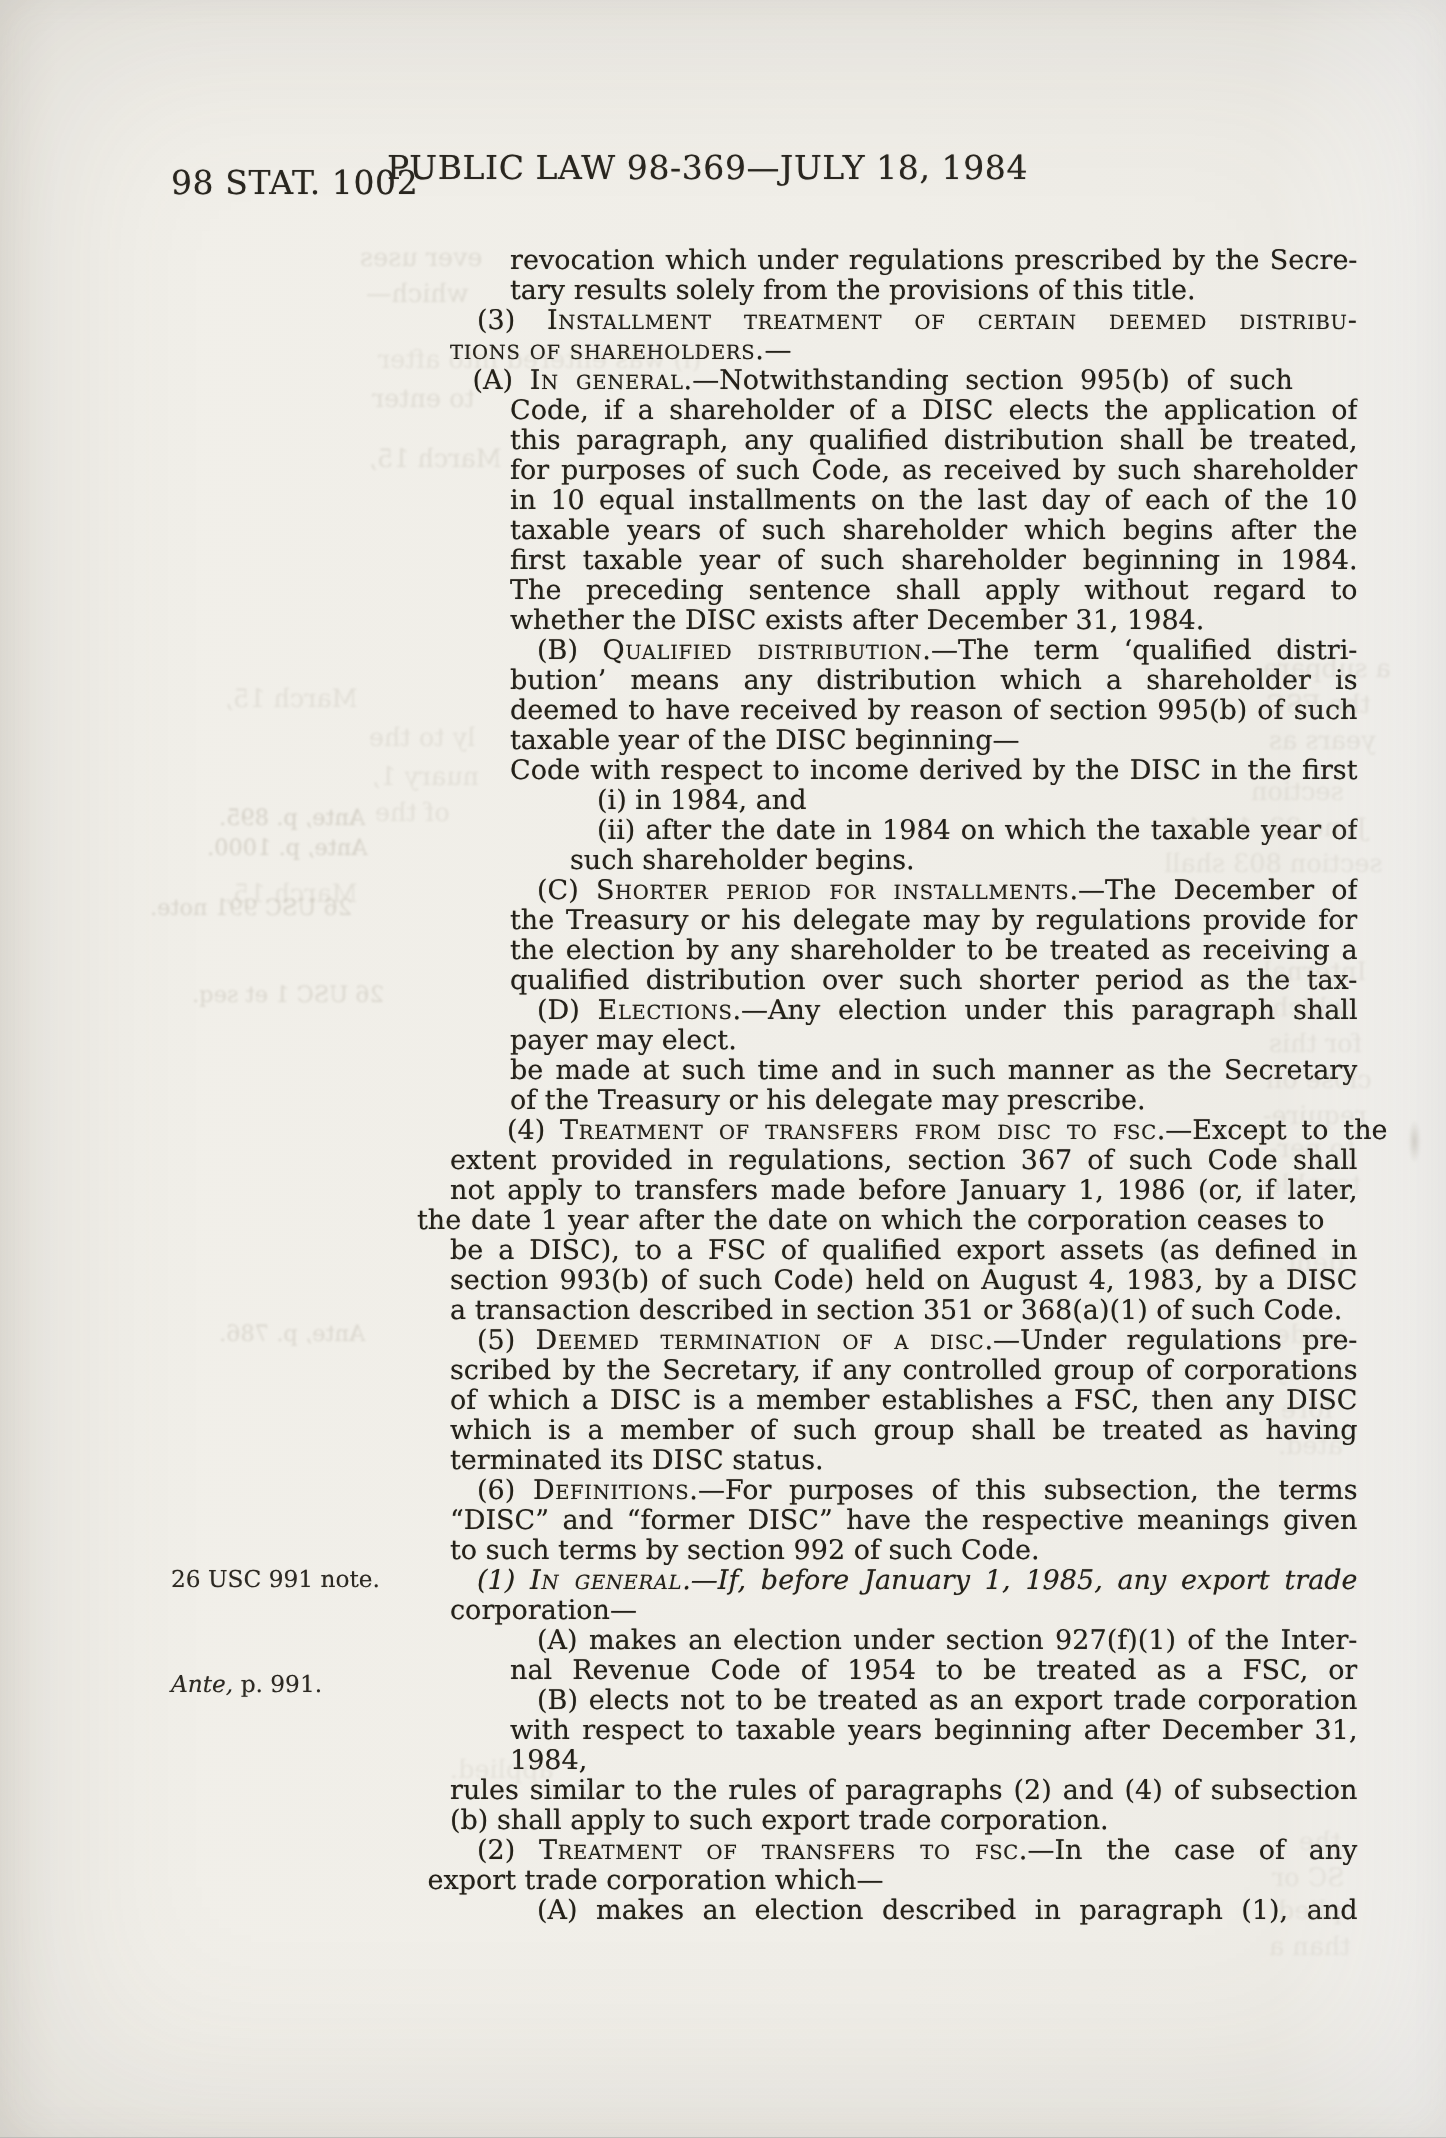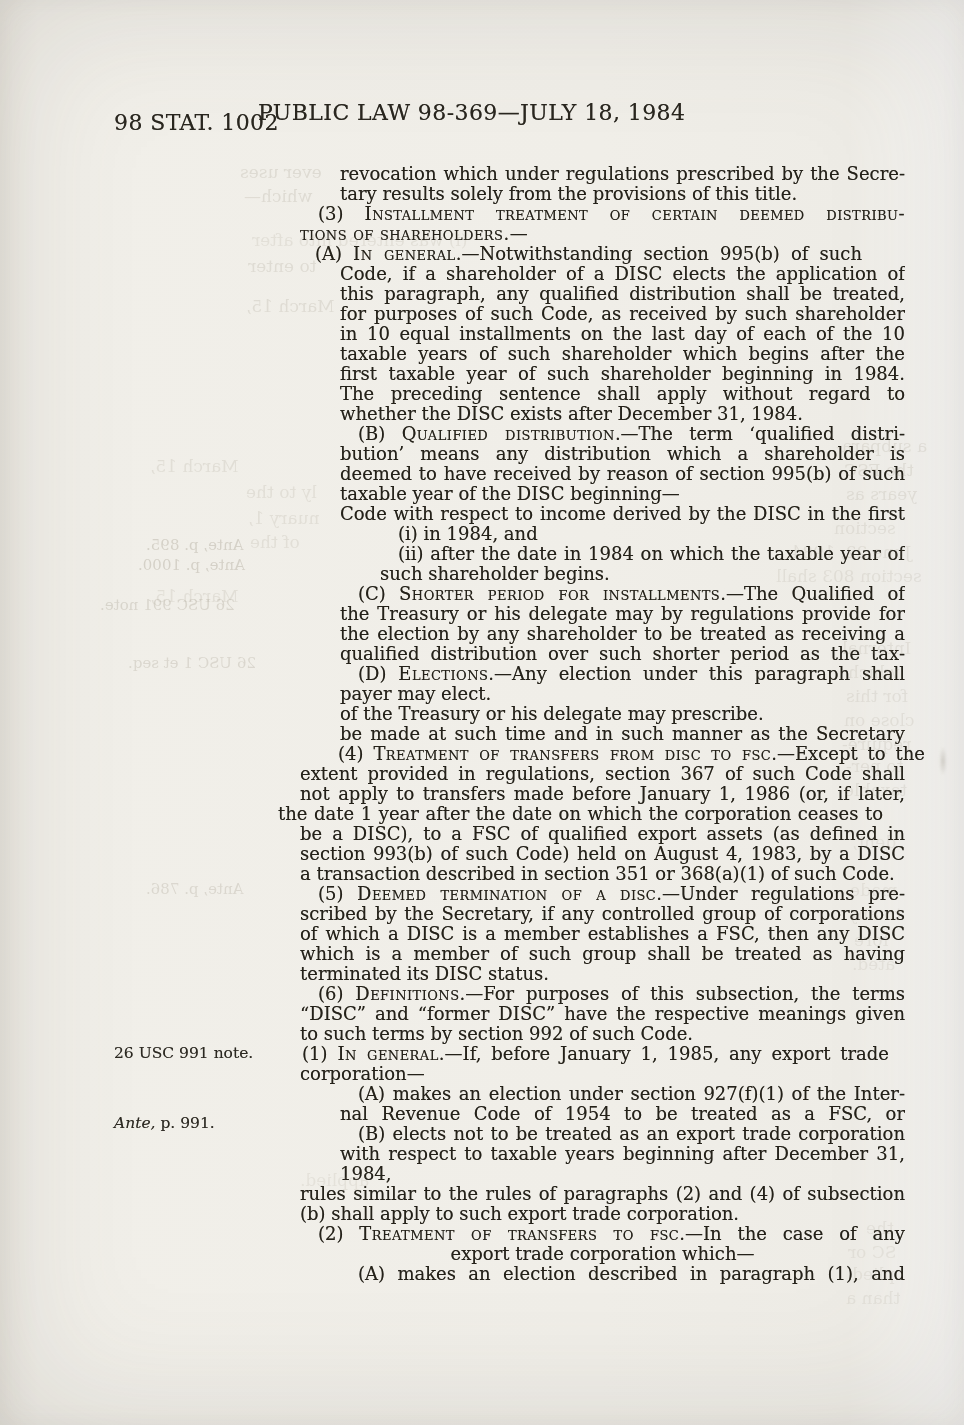--- a/index.html
+++ b/index.html
@@ -55,54 +55,54 @@
       <div class="line j" style="margin-left: 62px; width: 565px;"><span>The preceding sentence shall apply without regard to</span></div>
       <div class="line" style="margin-left: 62px; width: 565px;"><span>whether the DISC exists after December 31, 1984.</span></div>
       <div class="line j" style="margin-left: 80px; width: 547px;"><span>(B) </span><span class="sc">Qualified distribution</span><span>.—The term ‘qualified distri-</span></div>
       <div class="line j" style="margin-left: 62px; width: 565px;"><span>bution’ means any distribution which a shareholder is</span></div>
       <div class="line j" style="margin-left: 62px; width: 565px;"><span>deemed to have received by reason of section 995(b) of such</span></div>
       <div class="line" style="margin-left: 62px; width: 565px;"><span>taxable year of the DISC beginning—</span></div>
       <div class="line j" style="margin-left: 62px; width: 565px;"><span>Code with respect to income derived by the DISC in the first</span></div>
       <div class="line" style="margin-left: 120px; width: 507px;"><span>(i) in 1984, and</span></div>
       <div class="line j" style="margin-left: 120px; width: 507px;"><span>(ii) after the date in 1984 on which the taxable year of</span></div>
       <div class="line" style="margin-left: 102px; width: 525px;"><span>such shareholder begins.</span></div>
-      <div class="line j" style="margin-left: 80px; width: 547px;"><span>(C) </span><span class="sc">Shorter period for installments</span><span>.—The Qualified of</span></div>
+      <div class="line j" style="margin-left: 80px; width: 547px;"><span>(C) </span><span class="sc">Shorter period for installments</span><span>.—The December of</span></div>
       <div class="line j" style="margin-left: 62px; width: 565px;"><span>the Treasury or his delegate may by regulations provide for</span></div>
       <div class="line j" style="margin-left: 62px; width: 565px;"><span>the election by any shareholder to be treated as receiving a</span></div>
       <div class="line j" style="margin-left: 62px; width: 565px;"><span>qualified distribution over such shorter period as the tax-</span></div>
       <div class="line j" style="margin-left: 80px; width: 547px;"><span>(D) </span><span class="sc">Elections</span><span>.—Any election under this paragraph shall</span></div>
       <div class="line" style="margin-left: 62px; width: 565px;"><span>payer may elect.</span></div>
+      <div class="line j" style="margin-left: 62px; width: 565px;"><span>be made at such time and in such manner as the Secretary</span></div>
       <div class="line" style="margin-left: 62px; width: 565px;"><span>of the Treasury or his delegate may prescribe.</span></div>
-      <div class="line j" style="margin-left: 62px; width: 565px;"><span>be made at such time and in such manner as the Secretary</span></div>
       <div class="line j" style="margin-left: 60px; width: 587px;"><span>(4) </span><span class="sc">Treatment of transfers from disc to fsc</span><span>.—Except to the</span></div>
       <div class="line j" style="margin-left: 22px; width: 605px;"><span>extent provided in regulations, section 367 of such Code shall</span></div>
       <div class="line j" style="margin-left: 22px; width: 605px;"><span>not apply to transfers made before January 1, 1986 (or, if later,</span></div>
       <div class="line j" style="width: 605px;"><span>the date 1 year after the date on which the corporation ceases to</span></div>
       <div class="line j" style="margin-left: 22px; width: 605px;"><span>be a DISC), to a FSC of qualified export assets (as defined in</span></div>
       <div class="line j" style="margin-left: 22px; width: 605px;"><span>section 993(b) of such Code) held on August 4, 1983, by a DISC in</span></div>
       <div class="line" style="margin-left: 22px; width: 605px;"><span>a transaction described in section 351 or 368(a)(1) of such Code.</span></div>
       <div class="line j" style="margin-left: 40px; width: 587px;"><span>(5) </span><span class="sc">Deemed termination of a disc</span><span>.—Under regulations pre-</span></div>
       <div class="line j" style="margin-left: 22px; width: 605px;"><span>scribed by the Secretary, if any controlled group of corporations</span></div>
       <div class="line j" style="margin-left: 22px; width: 605px;"><span>of which a DISC is a member establishes a FSC, then any DISC</span></div>
       <div class="line j" style="margin-left: 22px; width: 605px;"><span>which is a member of such group shall be treated as having</span></div>
       <div class="line" style="margin-left: 22px; width: 605px;"><span>terminated its DISC status.</span></div>
       <div class="line j" style="margin-left: 40px; width: 587px;"><span>(6) </span><span class="sc">Definitions</span><span>.—For purposes of this subsection, the terms</span></div>
       <div class="line j" style="margin-left: 22px; width: 605px;"><span>“DISC” and “former DISC” have the respective meanings given</span></div>
       <div class="line" style="margin-left: 22px; width: 605px;"><span>to such terms by section 992 of such Code.</span></div>
-      <div class="line j" style="margin-left: 24px; width: 587px;"><span>(1) </span><span class="sc">In general</span><span>.—If, before January 1, 1985, any export trade</span></div>
+      <div class="line j" style="margin-left: 40px; width: 587px; font-style: italic;"><span>(1) </span><span class="sc">In general</span><span>.—If, before January 1, 1985, any export trade</span></div>
       <div class="line" style="margin-left: 22px; width: 605px;"><span>corporation—</span></div>
       <div class="line j" style="margin-left: 80px; width: 547px;"><span>(A) makes an election under section 927(f)(1) of the Inter-</span></div>
       <div class="line j" style="margin-left: 62px; width: 565px;"><span>nal Revenue Code of 1954 to be treated as a FSC, or</span></div>
       <div class="line j" style="margin-left: 80px; width: 547px;"><span>(B) elects not to be treated as an export trade corporation</span></div>
       <div class="line j" style="margin-left: 62px; width: 565px;"><span>with respect to taxable years beginning after December 31,</span></div>
       <div class="line" style="margin-left: 62px; width: 565px;"><span>1984,</span></div>
       <div class="line j" style="margin-left: 22px; width: 605px;"><span>rules similar to the rules of paragraphs (2) and (4) of subsection</span></div>
       <div class="line" style="margin-left: 22px; width: 605px;"><span>(b) shall apply to such export trade corporation.</span></div>
       <div class="line j" style="margin-left: 40px; width: 587px;"><span>(2) </span><span class="sc">Treatment of transfers to fsc</span><span>.—In the case of any</span></div>
-      <div class="line" style="margin-left: 22px; width: 605px; text-align: center;"><span>export trade corporation which—</span></div>
+      <div class="line" style="margin-left: 7px; width: 605px;"><span>export trade corporation which—</span></div>
       <div class="line j" style="margin-left: 80px; width: 547px;"><span>(A) makes an election described in paragraph (1), and</span></div>
     </div>
   <div id="mnotes">
       <div class="mnote" style="top: 1044px;"><span>26 USC 991 note.</span></div>
       <div class="mnote" style="top: 1114px;"><span class="it">Ante,</span><span> p. 991.</span></div>
     </div>
   <div id="btlayer">
       <div class="bt" style="left: 240px; top: 162px; font-size: 17px; opacity: 0.2;">ever uses</div>
       <div class="bt" style="left: 244px; top: 186px; font-size: 17px; opacity: 0.2;">which—</div>
       <div class="bt" style="left: 252px; top: 230px; font-size: 17px; opacity: 0.15;">(i) was entered into after</div>

